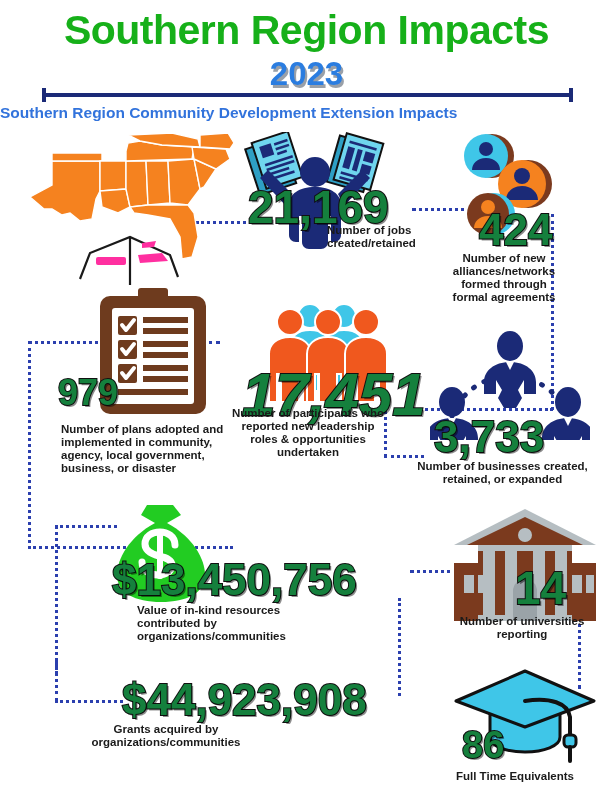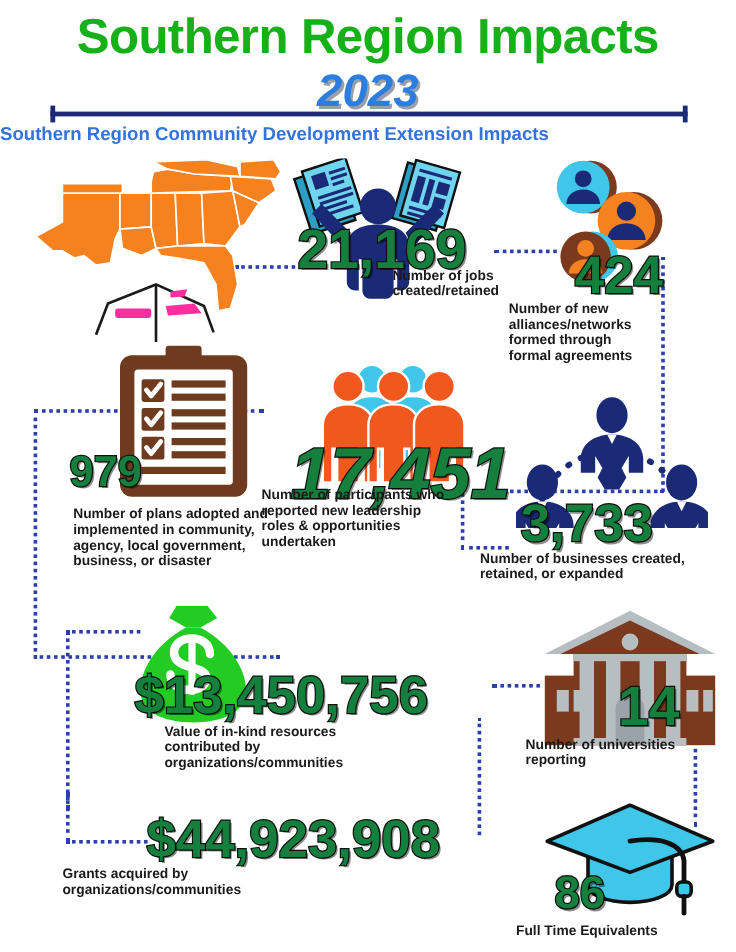--- a/index.html
+++ b/index.html
@@ -13,24 +13,23 @@
   .page{position:relative;width:613px;height:793px;}
 
   
   .title{
     position:absolute;left:0;top:10px;width:613px;text-align:center;
     font-size:41px;font-weight:bold;color:#16B019;letter-spacing:-0.5px;
     line-height:1;
   }
   .year{
     position:absolute;left:0;top:57px;width:613px;text-align:center;
-    font-size:38px;font-weight:bold;color:#2B7DE0;
+    font-size:33px;font-weight:bold;color:#2B7DE0;
     text-shadow:2px 3px 0 #9aa0a8;
     line-height:1;
-    font-style:italic;
   }
   .rule-wrap{position:absolute;left:42px;top:88px;width:531px;height:14px;}
   .rule-bar{position:absolute;left:0;top:5px;width:531px;height:4px;background:#1B2A77;}
   .rule-cap{position:absolute;top:0;width:4px;height:14px;background:#1B2A77;}
   .rule-cap.l{left:0;} .rule-cap.r{right:0;}
   .subtitle{
     position:absolute;left:0;top:104px;width:613px;
     font-size:15.5px;font-weight:bold;color:#3273DC;
   }
 
@@ -40,21 +39,21 @@
     line-height:1;white-space:nowrap;
     -webkit-text-stroke:2px #111;
     paint-order:stroke fill;
     text-shadow:2px 2px 0 rgba(0,0,0,.45);
     z-index:6;
   }
   .caption{
     position:absolute;font-weight:bold;color:#1a1a1a;font-size:11.5px;
     line-height:1.12;white-space:pre-line;z-index:7;
   }
-  .cap-c{text-align:left;} .cap-l{text-align:left;padding-left:27px;}
+  .cap-c{text-align:center;} .cap-l{text-align:left;padding-left:27px;}
 
   
   .dots{position:absolute;z-index:1;}
   .dh{border-top:3px dotted #2B3FAE;height:0;}
   .dv{border-left:3px dotted #2B3FAE;width:0;}
 
   
   .map{position:absolute;left:22px;top:133px;width:215px;height:155px;z-index:4;}
 
   

